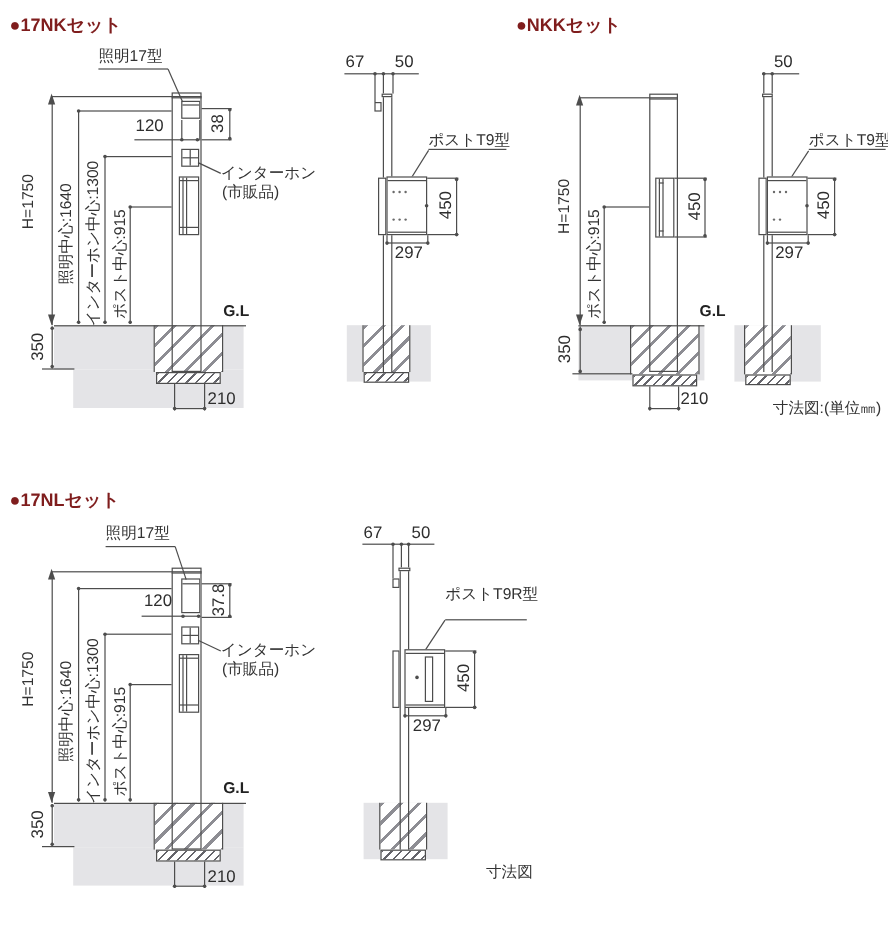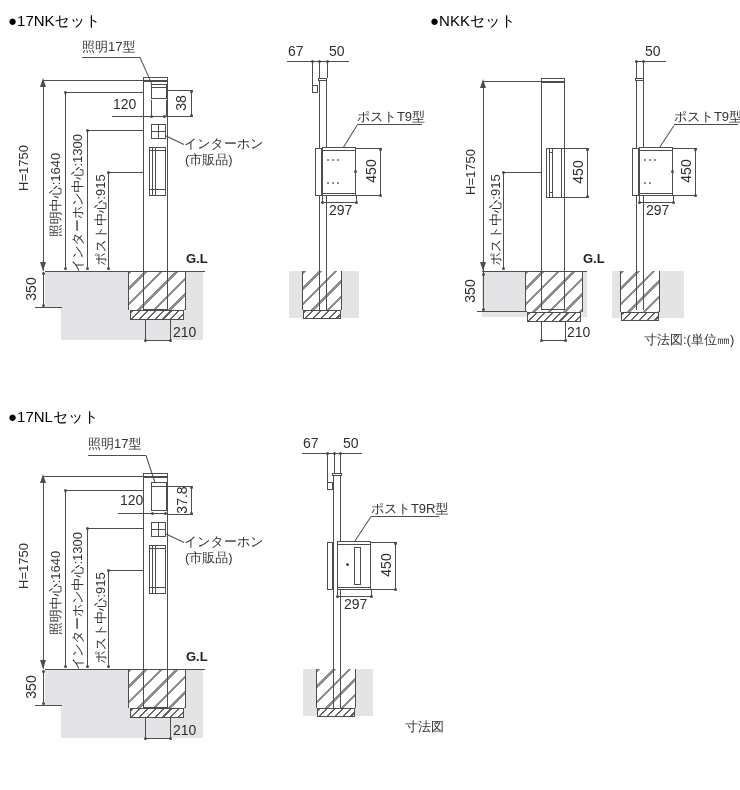--- a/index.html
+++ b/index.html
@@ -15,21 +15,21 @@
   .obox{border:1px solid #4d4d4d;background:transparent;box-sizing:border-box}
   .gray{background:#e4e4e7}
   .hatch{background-color:#fff;box-sizing:border-box;
          background-image:repeating-linear-gradient(135deg,#8d8d93 0 2.5px,transparent 2.5px 11px);
          border-left:1px solid #4d4d4d;border-right:1px solid #4d4d4d}
   .foot{background-color:#fff;box-sizing:border-box;border:1px solid #4d4d4d;
         background-image:repeating-linear-gradient(135deg,#64646a 0 1.5px,transparent 1.5px 5.5px)}
   .t{font-size:13px;line-height:1.15;color:#333;white-space:nowrap}
   .d{font-size:14px;line-height:1;color:#2e2e2e;white-space:nowrap}
   .gl{font-size:13px;font-weight:bold;color:#222;white-space:nowrap}
-  .title{font-size:15px;font-weight:normal;color:#000000;white-space:nowrap}
+  .title{font-size:15px;font-weight:bold;color:#7f1d1d;white-space:nowrap}
   .rot{transform:translate(-50%,-50%) rotate(-90deg)}
   .au{width:0;height:0;border-left:3.5px solid transparent;border-right:3.5px solid transparent;border-bottom:9px solid #4d4d4d}
   .ad{width:0;height:0;border-left:3.5px solid transparent;border-right:3.5px solid transparent;border-top:9px solid #4d4d4d}
 </style>
 </head>
 <body>
 
 <div class="canvas">
 
   <div class="el title" style="left:8px;top:12px">●17NKセット</div>
@@ -343,21 +343,21 @@
   <div class="el d" style="left:343px;top:436px">50</div>
   <div class="el vl" style="left:327px;top:454px;height:28px"></div>
   <div class="el vl" style="left:334px;top:454px;height:19px"></div>
   <div class="el vl" style="left:340px;top:454px;height:19px"></div>
 
   <div class="el box" style="left:332px;top:473px;width:10px;height:3px"></div>
   <div class="el vl" style="left:333px;top:476px;height:232px"></div>
   <div class="el vl" style="left:340px;top:476px;height:232px"></div>
   <div class="el box" style="left:327px;top:482px;width:6px;height:8px"></div>
 
-  <div class="el t" style="left:371px;top:502px">ポストT9R型</div>
+  <div class="el t" style="left:371px;top:488px">ポストT9R型</div>
   <div class="el hl" style="left:371px;top:516px;width:68px"></div>
   <div class="el diag" style="left:350px;top:548px;width:38px;transform:rotate(-56.7deg)"></div>
 
   <div class="el box" style="left:327px;top:542px;width:6px;height:48px"></div>
   <div class="el box" style="left:337px;top:541px;width:34px;height:49px"></div>
   <div class="el hl" style="left:338px;top:544px;width:32px"></div>
   <div class="el hl" style="left:338px;top:587px;width:32px"></div>
   <div class="el box" style="left:354px;top:547px;width:7px;height:38px"></div>
   <i class="el dot" style="left:347px;top:564px"></i>
 

